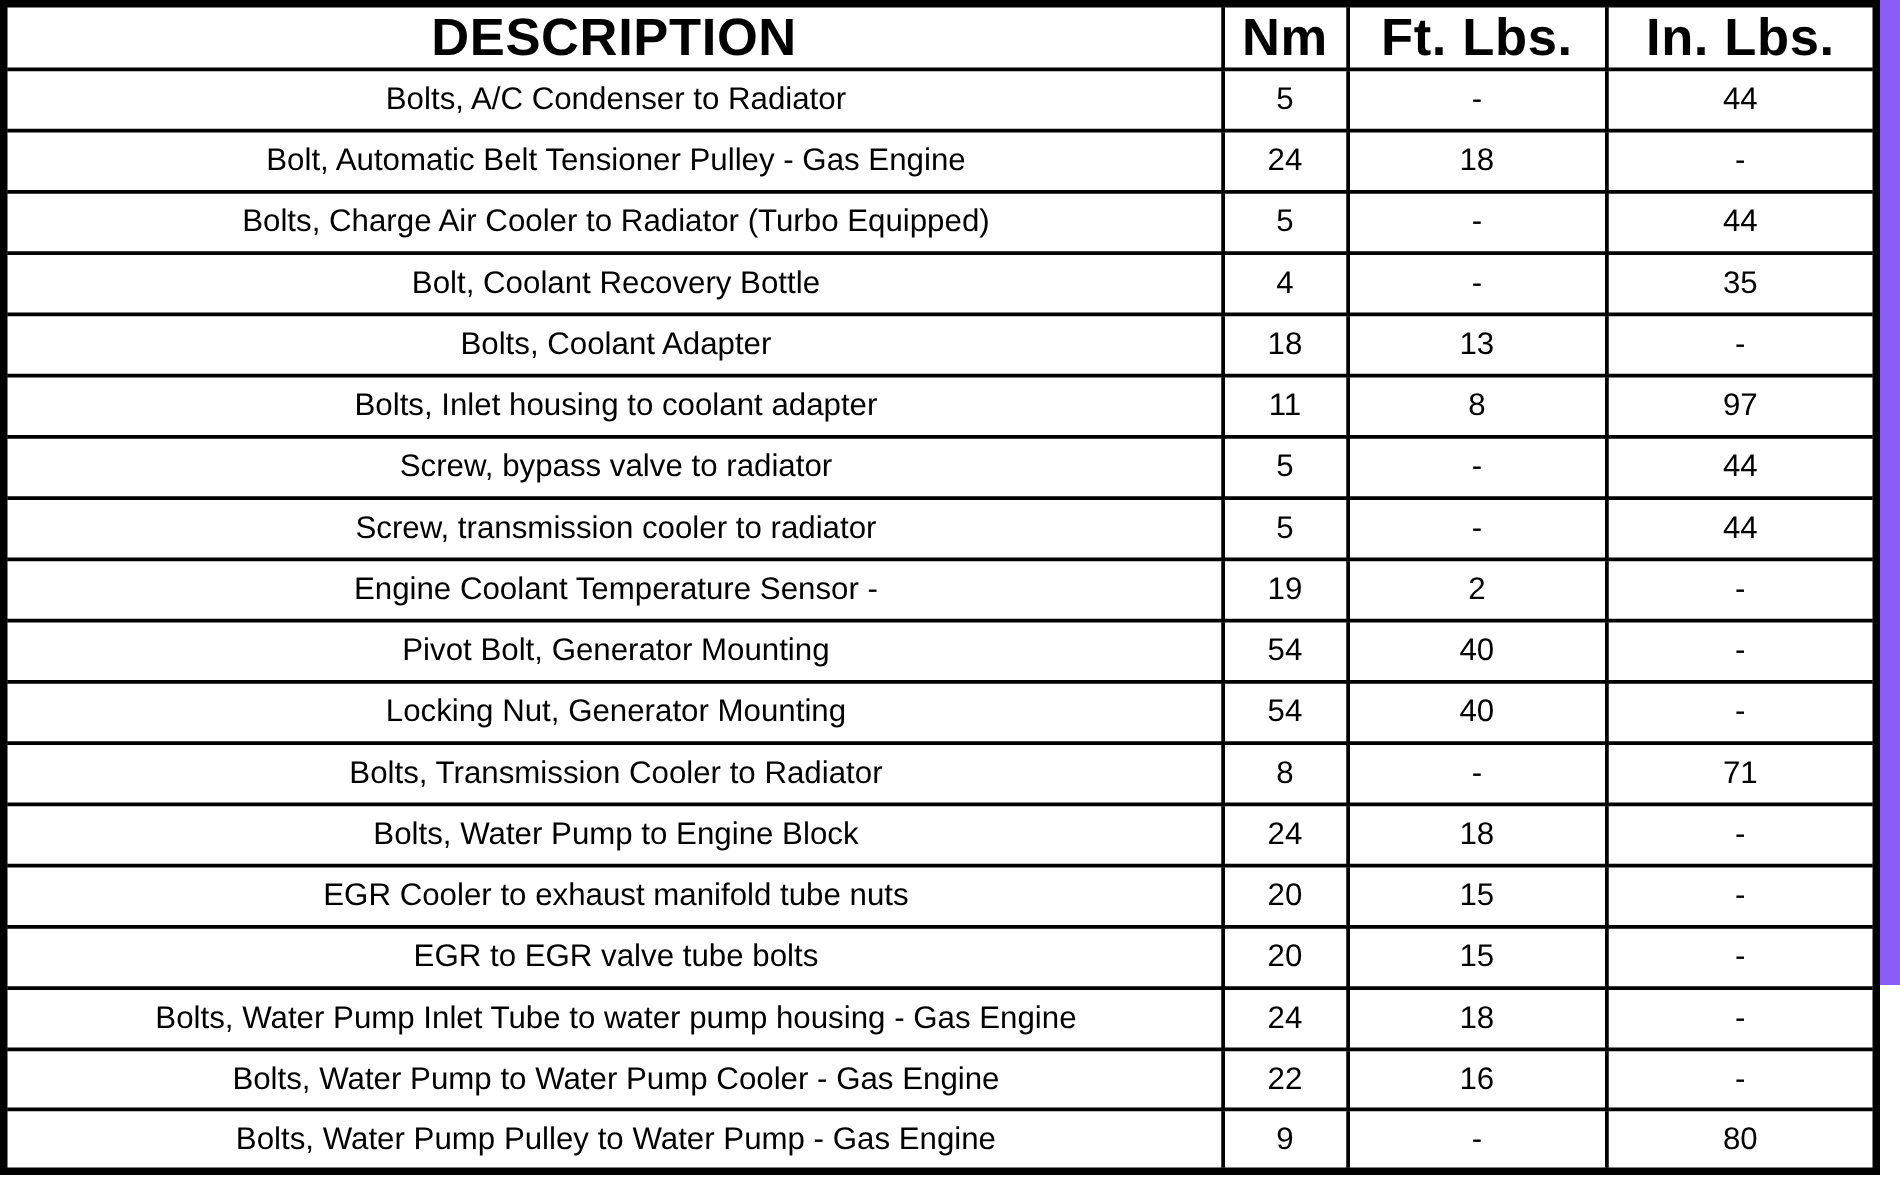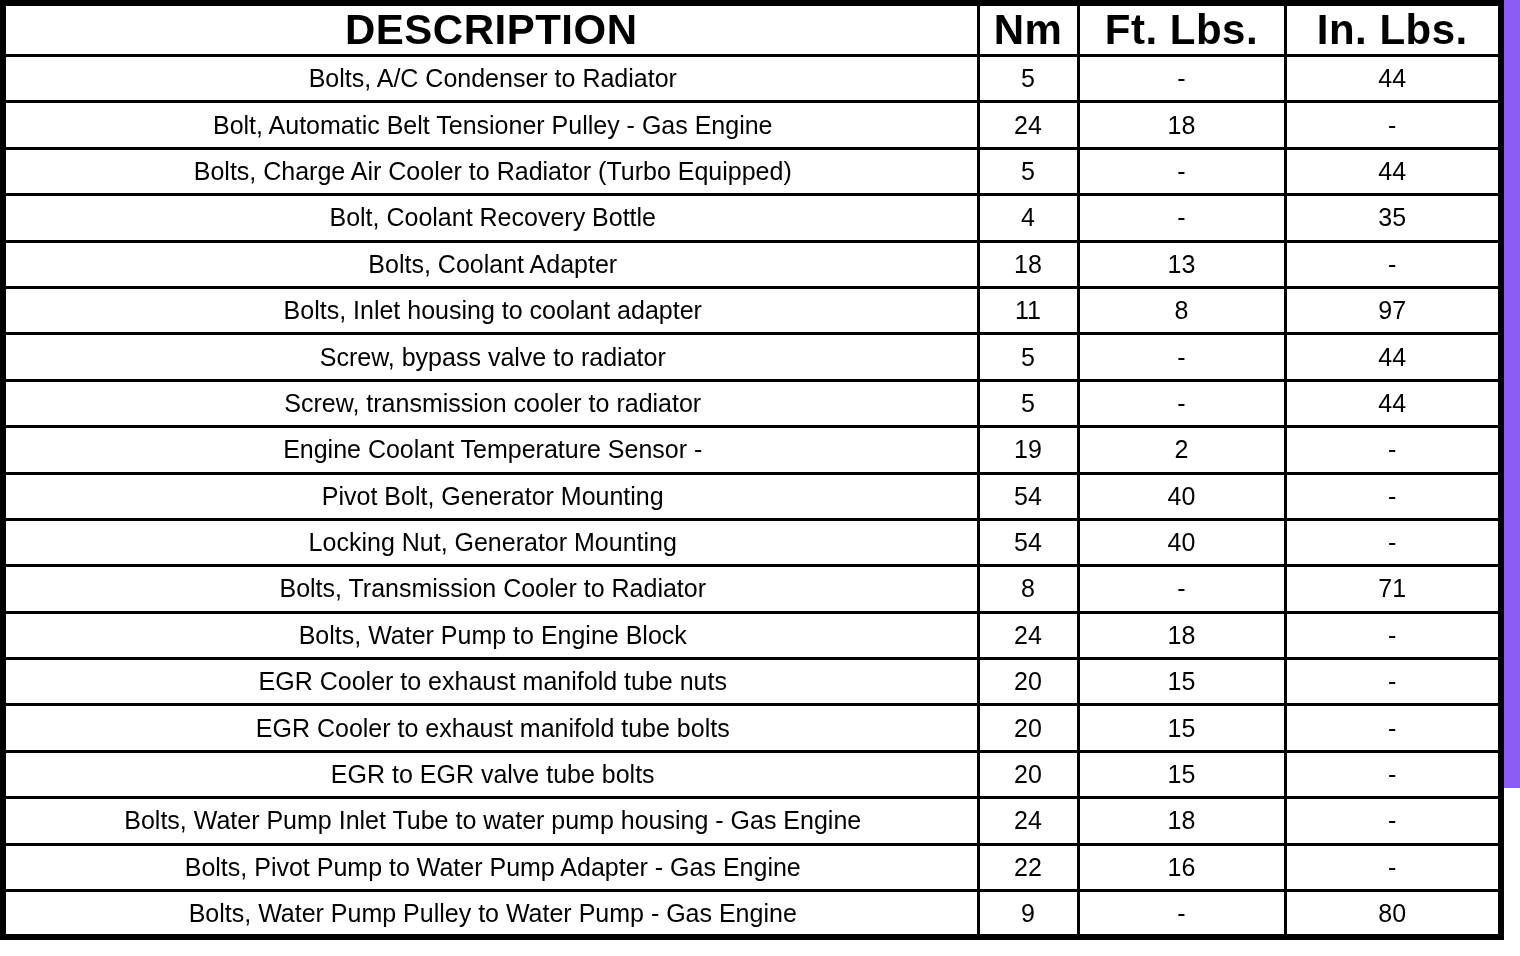--- a/index.html
+++ b/index.html
@@ -176,39 +176,33 @@
           <td class="num">18</td>
           <td class="num">-</td>
         </tr>
         <tr>
           <td class="desc">EGR Cooler to exhaust manifold tube nuts</td>
           <td class="num">20</td>
           <td class="num">15</td>
           <td class="num">-</td>
         </tr>
         <tr>
-          <td class="desc">EGR Cooler to exhaust manifold tube bolts</td>
-          <td class="num">20</td>
-          <td class="num">15</td>
-          <td class="num">-</td>
-        </tr>
-        <tr>
           <td class="desc">EGR to EGR valve tube bolts</td>
           <td class="num">20</td>
           <td class="num">15</td>
           <td class="num">-</td>
         </tr>
         <tr>
           <td class="desc">Bolts, Water Pump Inlet Tube to water pump housing - Gas Engine</td>
           <td class="num">24</td>
           <td class="num">18</td>
           <td class="num">-</td>
         </tr>
         <tr>
-          <td class="desc">Bolts, Pivot Pump to Water Pump Adapter - Gas Engine</td>
+          <td class="desc">Bolts, Water Pump to Water Pump Cooler - Gas Engine</td>
           <td class="num">22</td>
           <td class="num">16</td>
           <td class="num">-</td>
         </tr>
         <tr>
           <td class="desc">Bolts, Water Pump Pulley to Water Pump - Gas Engine</td>
           <td class="num">9</td>
           <td class="num">-</td>
           <td class="num">80</td>
         </tr>

